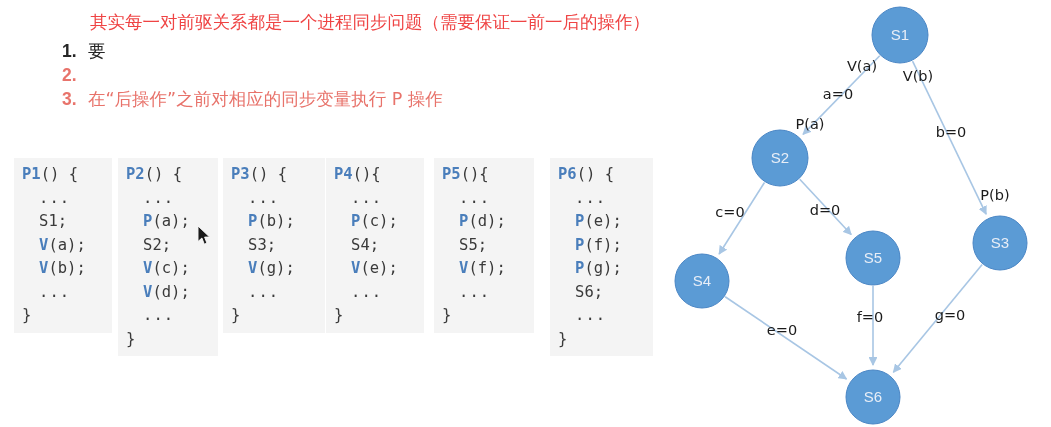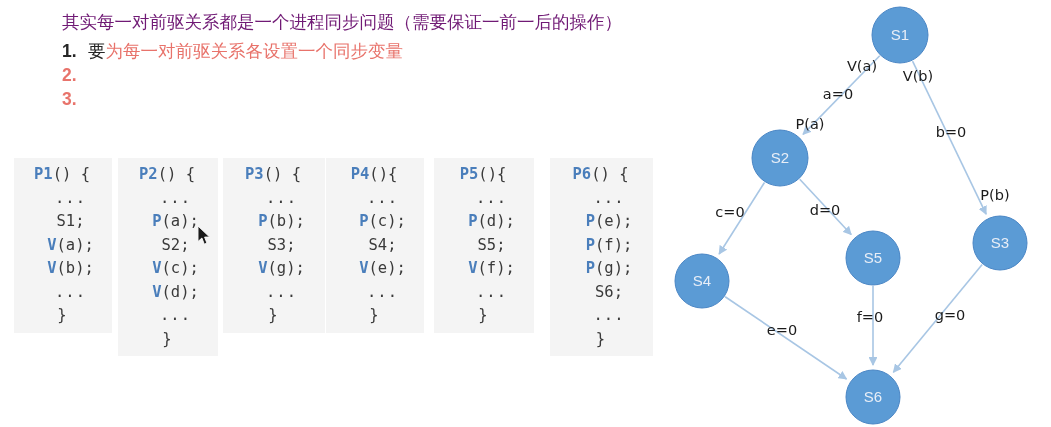--- a/index.html
+++ b/index.html
@@ -18,23 +18,24 @@
   
   #text-block {
     position: absolute;
     left: 62px;
     top: 10px;
     width: 700px;
   }
   .para {
     font-size: 17.5px;
     line-height: 25px;
-    color: #701a75;
+    color: #ef4444;
     white-space: nowrap;
     font-family: "DejaVu Sans", sans-serif;
+    margin-left: 28px;
   }
   .numlist {
     margin: 4px 0 0 0;
     padding: 0;
     list-style: none;
   }
   .numlist li {
     font-size: 17.5px;
     line-height: 24px;
     white-space: nowrap;
@@ -65,21 +66,20 @@
   .code-box {
     position: absolute;
     top: 0;
     background: #f4f4f4;
     font-family: "DejaVu Sans Mono", monospace;
     font-size: 15.5px;
     line-height: 23.5px;
     padding: 5px 10px 5px 8px;
     color: #333333;
     white-space: pre;
-    text-align: center;
   }
   .code-line { white-space: pre; }
   .kw { color: #4a7ebb; font-weight: 600; }
   .pv { color: #4a7ebb; font-weight: 600; }
   .plain { color: #3a3a3a; }
   .dots { color: #3a3a3a; letter-spacing: 1px; }
   .indent { padding-left: 1.1em; }
 
   
   #cursor {
@@ -112,27 +112,27 @@
 </style>
 </head>
 <body>
 
 <div id="text-block">
   <div class="para">其实每一对前驱关系都是一个进程同步问题（需要保证一前一后的操作）</div>
   <ul class="numlist">
     <li>
       <span class="li-num">1.</span>
       <span class="lead-dark">要</span>
-      <span class="red">为每一对前驱关系各设置一个同步变量</span>
     </li>
     <li>
       <span class="li-num red">2.</span>
     </li>
     <li>
       <span class="li-num red">3.</span>
+      <span class="red">在“后操作”之前对相应的同步变量执行 P 操作</span>
     </li>
   </ul>
 </div>
 
 <div id="code-row">
     <div class="code-box" style="left: 0px; width: 80px;"><div><span class="kw">P1</span><span class="plain">() {</span></div><div><span class="code-line indent"><span class="dots">...</span></span></div><div><span class="code-line indent"><span class="plain">S1;</span></span></div><div><span class="code-line indent"><span class="pv">V</span><span class="plain">(a);</span></span></div><div><span class="code-line indent"><span class="pv">V</span><span class="plain">(b);</span></span></div><div><span class="code-line indent"><span class="dots">...</span></span></div><div><span class="plain">}</span></div></div>
     <div class="code-box" style="left: 104px; width: 82px;"><div><span class="kw">P2</span><span class="plain">() {</span></div><div><span class="code-line indent"><span class="dots">...</span></span></div><div><span class="code-line indent"><span class="pv">P</span><span class="plain">(a);</span></span></div><div><span class="code-line indent"><span class="plain">S2;</span></span></div><div><span class="code-line indent"><span class="pv">V</span><span class="plain">(c);</span></span></div><div><span class="code-line indent"><span class="pv">V</span><span class="plain">(d);</span></span></div><div><span class="code-line indent"><span class="dots">...</span></span></div><div><span class="plain">}</span></div></div>
     <div class="code-box" style="left: 209px; width: 84px;"><div><span class="kw">P3</span><span class="plain">() {</span></div><div><span class="code-line indent"><span class="dots">...</span></span></div><div><span class="code-line indent"><span class="pv">P</span><span class="plain">(b);</span></span></div><div><span class="code-line indent"><span class="plain">S3;</span></span></div><div><span class="code-line indent"><span class="pv">V</span><span class="plain">(g);</span></span></div><div><span class="code-line indent"><span class="dots">...</span></span></div><div><span class="plain">}</span></div></div>
     <div class="code-box" style="left: 312px; width: 80px;"><div><span class="kw">P4</span><span class="plain">(){</span></div><div><span class="code-line indent"><span class="dots">...</span></span></div><div><span class="code-line indent"><span class="pv">P</span><span class="plain">(c);</span></span></div><div><span class="code-line indent"><span class="plain">S4;</span></span></div><div><span class="code-line indent"><span class="pv">V</span><span class="plain">(e);</span></span></div><div><span class="code-line indent"><span class="dots">...</span></span></div><div><span class="plain">}</span></div></div>
     <div class="code-box" style="left: 420px; width: 82px;"><div><span class="kw">P5</span><span class="plain">(){</span></div><div><span class="code-line indent"><span class="dots">...</span></span></div><div><span class="code-line indent"><span class="pv">P</span><span class="plain">(d);</span></span></div><div><span class="code-line indent"><span class="plain">S5;</span></span></div><div><span class="code-line indent"><span class="pv">V</span><span class="plain">(f);</span></span></div><div><span class="code-line indent"><span class="dots">...</span></span></div><div><span class="plain">}</span></div></div>

